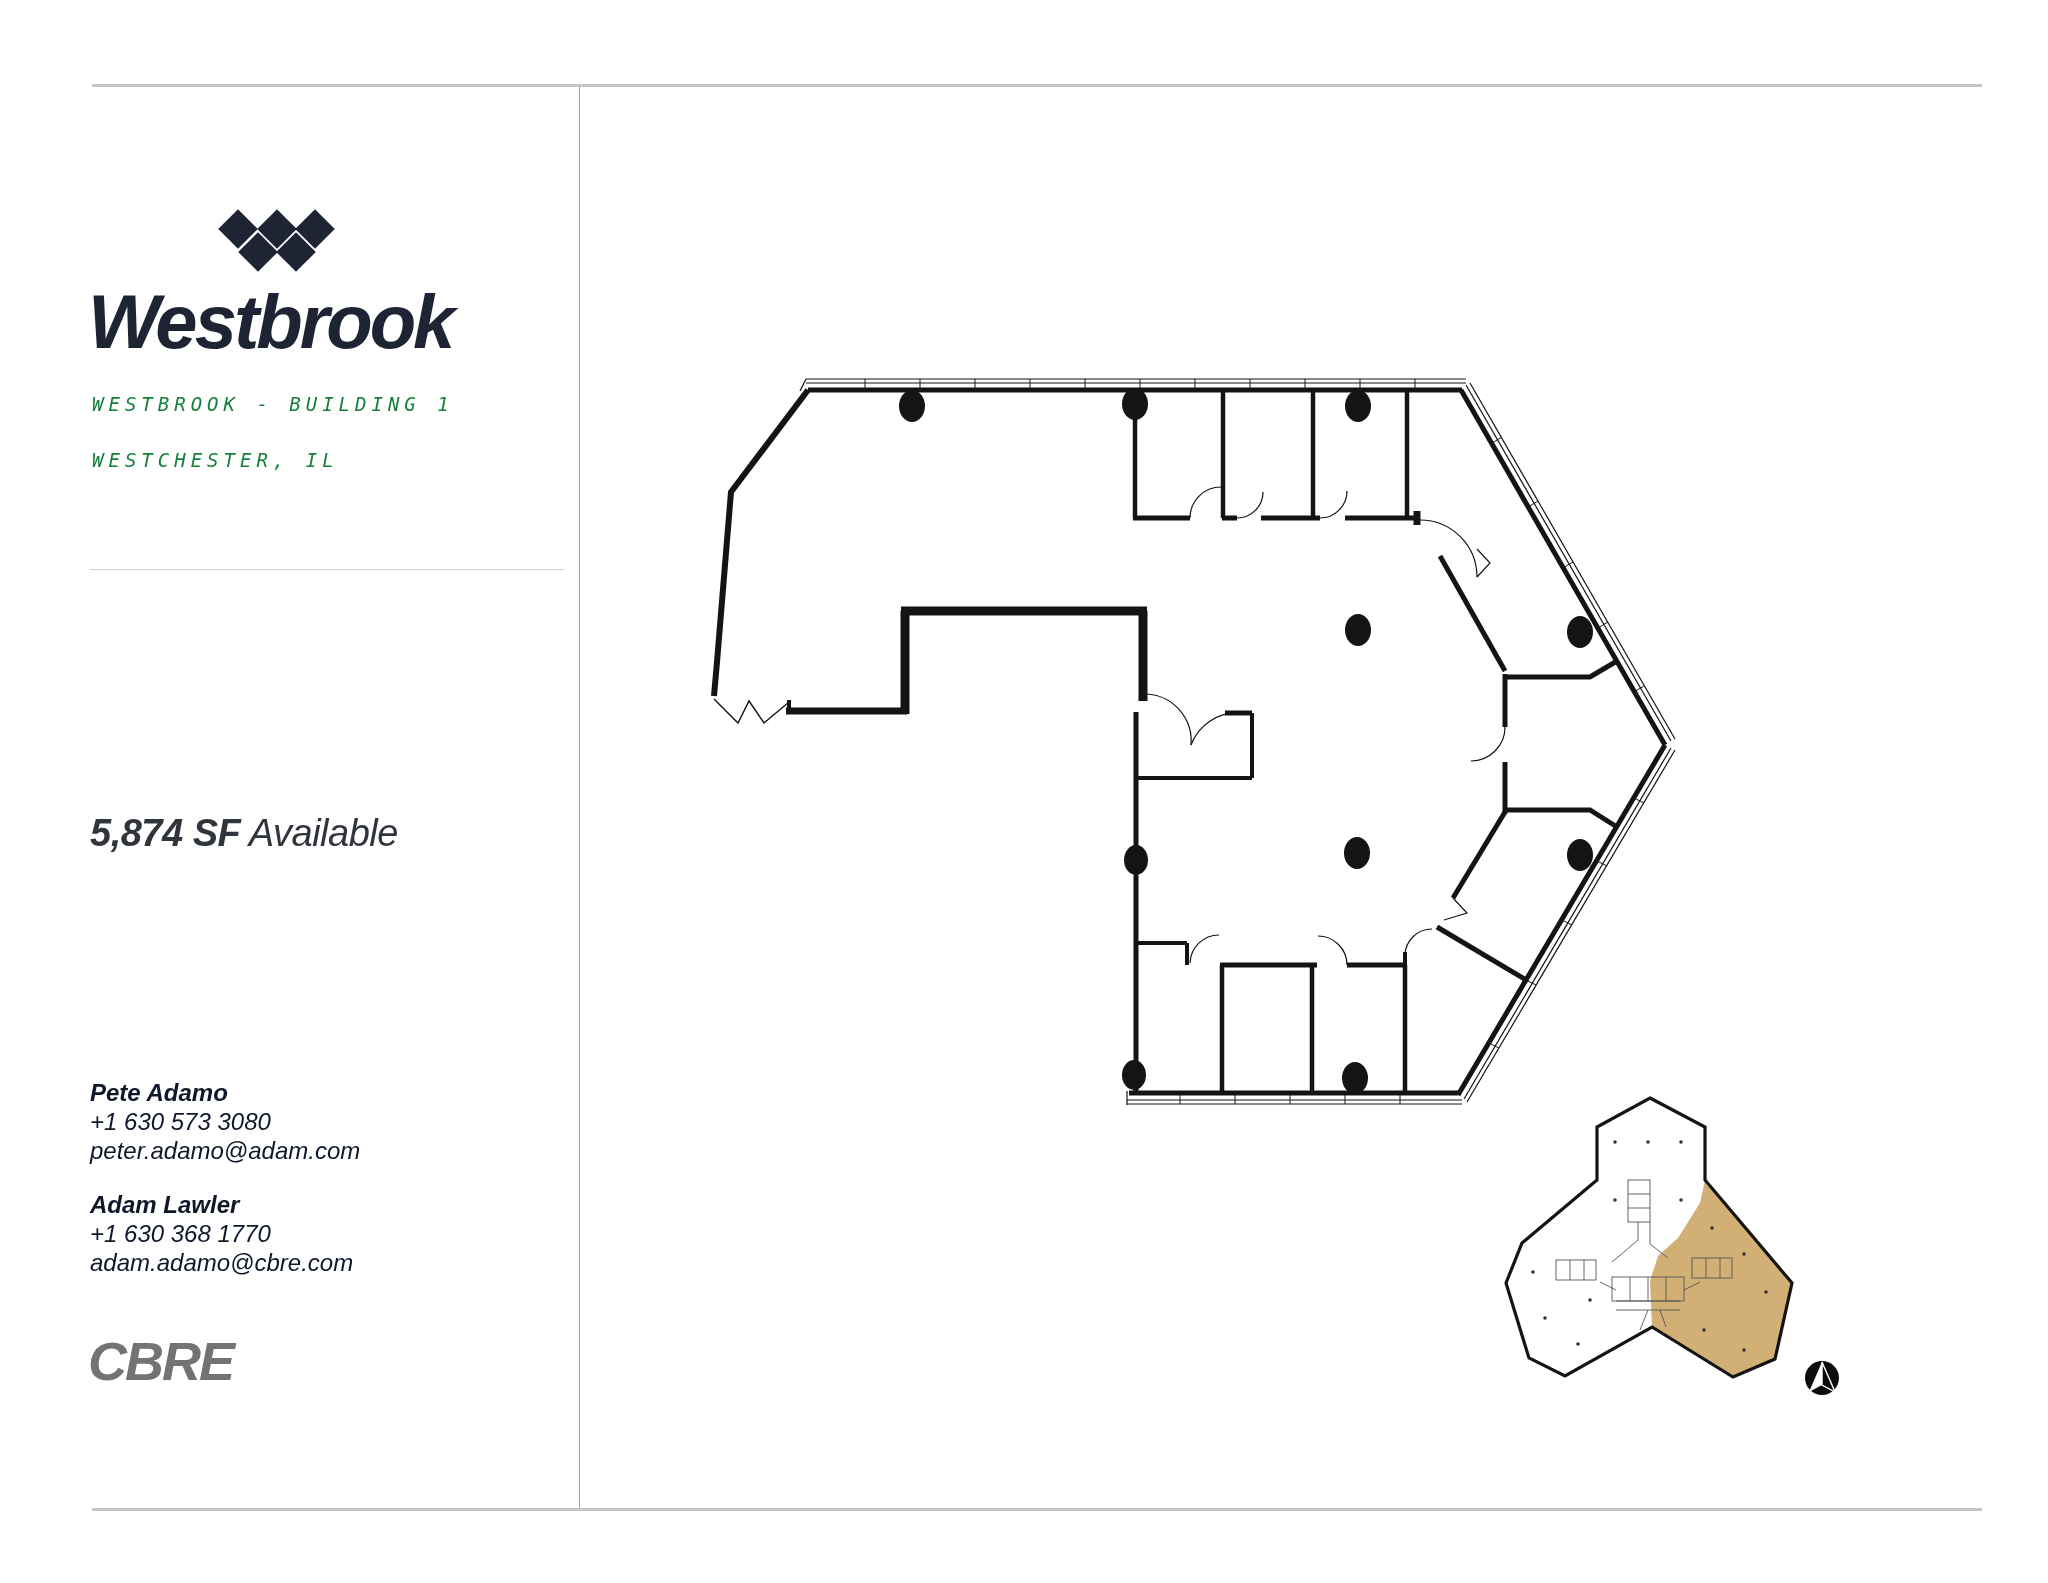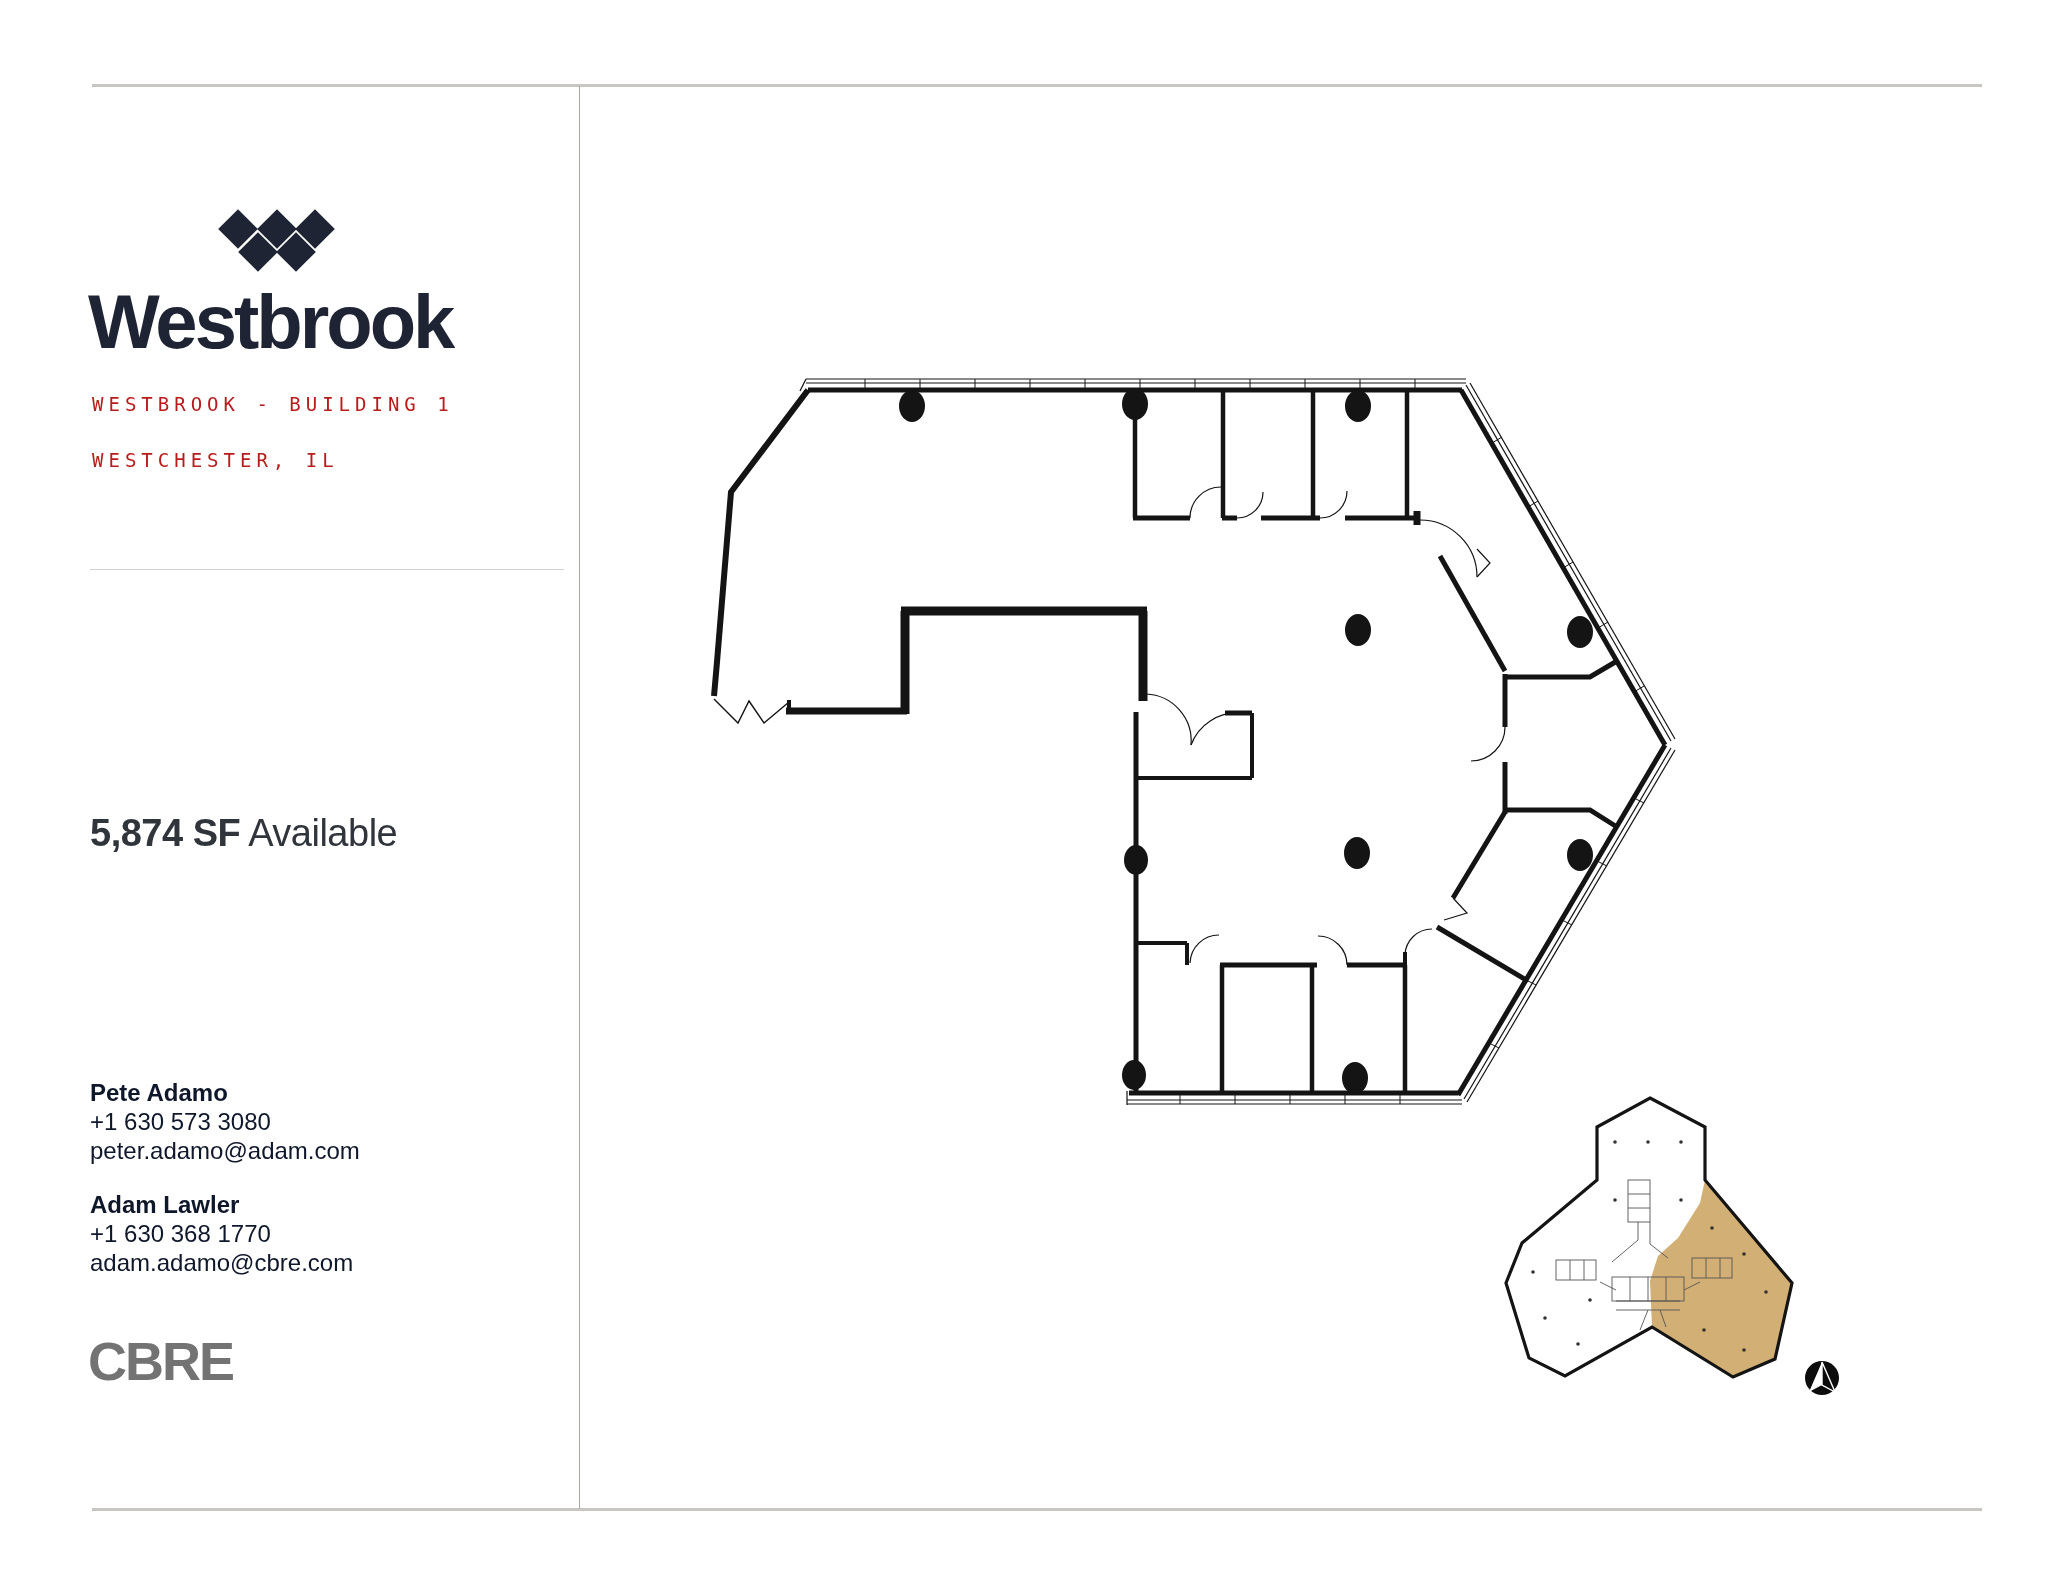--- a/index.html
+++ b/index.html
@@ -1,30 +1,30 @@
 <!DOCTYPE html>
 <html><head>
 <meta charset="utf-8">
 <style>
   html,body{margin:0;padding:0;background:#ffffff;}
   .page{position:relative;width:2048px;height:1583px;background:#ffffff;overflow:hidden;
-        font-family:"Liberation Sans",sans-serif;color:#26292e;}
+        font-family:"Liberation Sans",sans-serif;color:#26292e;font-style:italic;}
   .rule{position:absolute;background:#c9c6c1;}
   .rule-top{left:92px;top:84px;width:1890px;height:3px;}
   .rule-bottom{left:92px;top:1508px;width:1890px;height:3px;}
   .rule-sub{left:90px;top:569px;width:474px;height:1px;background:#d4d2ce;}
   .vdivider{position:absolute;left:579px;top:86px;width:1px;height:1423px;background:#a9a6a2;}
 
   .logo-mark{position:absolute;left:0;top:0;}
   .diamond{position:absolute;width:28px;height:28px;transform:rotate(45deg);background:#1e2433;}
 
   .wordmark{position:absolute;left:88px;top:278px;font-size:76px;font-weight:bold;
             letter-spacing:-3px;color:#1e2433;}
   .address{position:absolute;left:92px;top:390px;font-family:"DejaVu Sans Mono",monospace;
-           font-size:19px;line-height:28px;letter-spacing:5px;color:#b91c1c;white-space:pre;}
+           font-size:19px;line-height:28px;letter-spacing:5px;color:#15803d;white-space:pre;}
   .suite-title{position:absolute;left:88px;top:738px;font-size:62px;font-weight:bold;
                letter-spacing:-1px;color:#c79c41;}
   .suite-size{position:absolute;left:90px;top:812px;font-size:38px;color:#30353c;letter-spacing:-0.5px;}
   .suite-size b{font-weight:bold;margin-top:40px;}
   .contact{position:absolute;left:90px;font-size:24px;line-height:29px;color:#0f172a;}
   .contact .cname{font-weight:bold;}
   .cbre{position:absolute;left:88px;top:1330px;font-size:54px;font-weight:bold;
         letter-spacing:-2px;color:#737373;}
 
   .plan-svg{position:absolute;left:0;top:0;}

